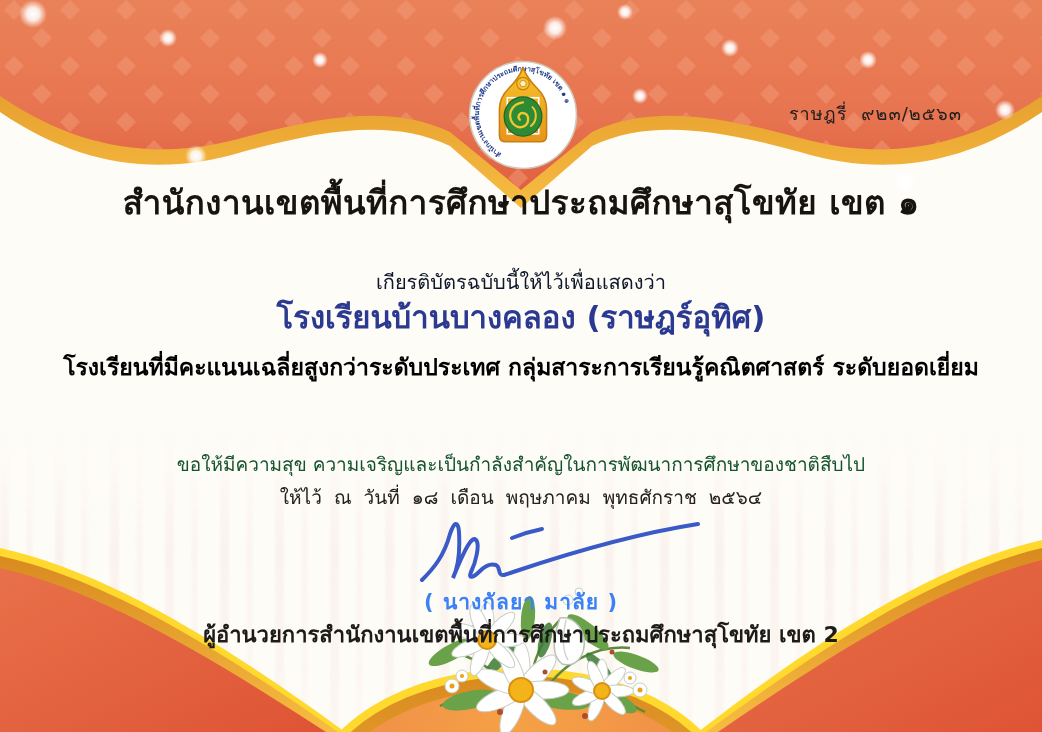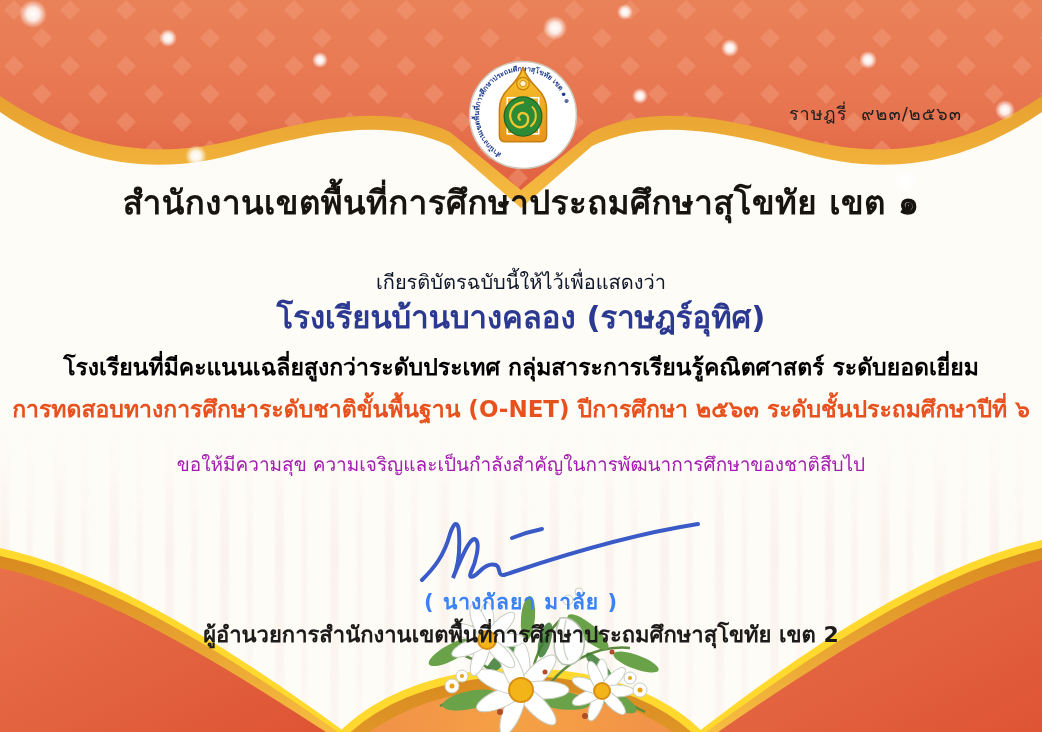--- a/index.html
+++ b/index.html
@@ -16,21 +16,21 @@
   
   .row{position:absolute;left:0;width:1042px;text-align:center;color:#1c1a18;}
   .cert-no{position:absolute;top:99px;left:0;width:962px;text-align:right;
            font-size:18px;letter-spacing:1px;color:#22201e;}
   .cert-no .num{margin-left:14px;margin-top:37px;}
   .issuer{top:176px;font-size:33px;font-weight:bold;color:#171310;letter-spacing:.5px;}
   .intro{top:240px;font-size:20px;color:#0f172a;margin-top:26px;}
   .recipient{top:292px;font-size:31px;font-weight:bold;color:#2b3990;}
   .ach1{top:349px;font-size:23px;font-weight:bold;color:#000000;}
   .ach2{top:391px;font-size:23px;font-weight:bold;color:#e8511d;}
-  .blessing{top:449px;font-size:19px;color:#a21caf;}
+  .blessing{top:449px;font-size:19px;color:#14532d;}
   .dateline{top:482px;font-size:19px;color:#242220;word-spacing:6px;}
   .signame{top:585px;font-size:21px;font-weight:bold;color:#3b82f6;letter-spacing:1px;}
   .sigtitle{top:617px;font-size:22px;font-weight:bold;color:#1d1b19;}
   .signature{position:absolute;left:408px;top:516px;width:300px;height:74px;}
   .logo{position:absolute;left:468px;top:60px;width:110px;height:110px;}
 </style>
 </head>
 <body>
 
 <div class="stage">
@@ -222,22 +222,22 @@
   </svg>
 
   <div class="cert-no">
     <span>ราษฎรี่</span><span class="num">๙๒๓/๒๕๖๓</span>
   </div>
 
   <div class="row issuer">สำนักงานเขตพื้นที่การศึกษาประถมศึกษาสุโขทัย เขต ๑</div>
   <div class="row intro">เกียรติบัตรฉบับนี้ให้ไว้เพื่อแสดงว่า</div>
   <div class="row recipient">โรงเรียนบ้านบางคลอง (ราษฎร์อุทิศ)</div>
   <div class="row ach1">โรงเรียนที่มีคะแนนเฉลี่ยสูงกว่าระดับประเทศ กลุ่มสาระการเรียนรู้คณิตศาสตร์ ระดับยอดเยี่ยม</div>
-  <div class="row ach2">การทดสอบทางการศึกษาระดับชาติขั้นพื้นฐาน (O-NET) ปีการศึกษา ๒๕๖๓ ระดับชั้นประถมศึกษาปีที่ ๖</div>
   <div class="row blessing">ขอให้มีความสุข ความเจริญและเป็นกำลังสำคัญในการพัฒนาการศึกษาของชาติสืบไป</div>
+  <div class="row dateline">ให้ไว้ ณ วันที่ ๑๘ เดือน พฤษภาคม พุทธศักราช ๒๕๖๔</div>
 
   <svg class="signature" viewBox="0 0 300 74" xmlns="http://www.w3.org/2000/svg">
     <g fill="none" stroke="#3a5bc7" stroke-width="4" stroke-linecap="round">
       <path d="M14,64 C26,52 36,40 42,18 C46,6 50,4 51,16 C52,34 50,52 45,62 C58,30 64,20 68,24 C72,28 68,46 63,56 C60,63 65,62 72,55 C77,50 82,47 88,49 C93,51 89,60 96,59 C112,54 200,22 290,8"></path>
       <path d="M104,22 C114,18 124,15 134,13"></path>
     </g>
   </svg>
 
   <div class="row signame">( นางกัลยา  มาลัย )</div>
   <div class="row sigtitle">ผู้อำนวยการสำนักงานเขตพื้นที่การศึกษาประถมศึกษาสุโขทัย เขต 2</div>

